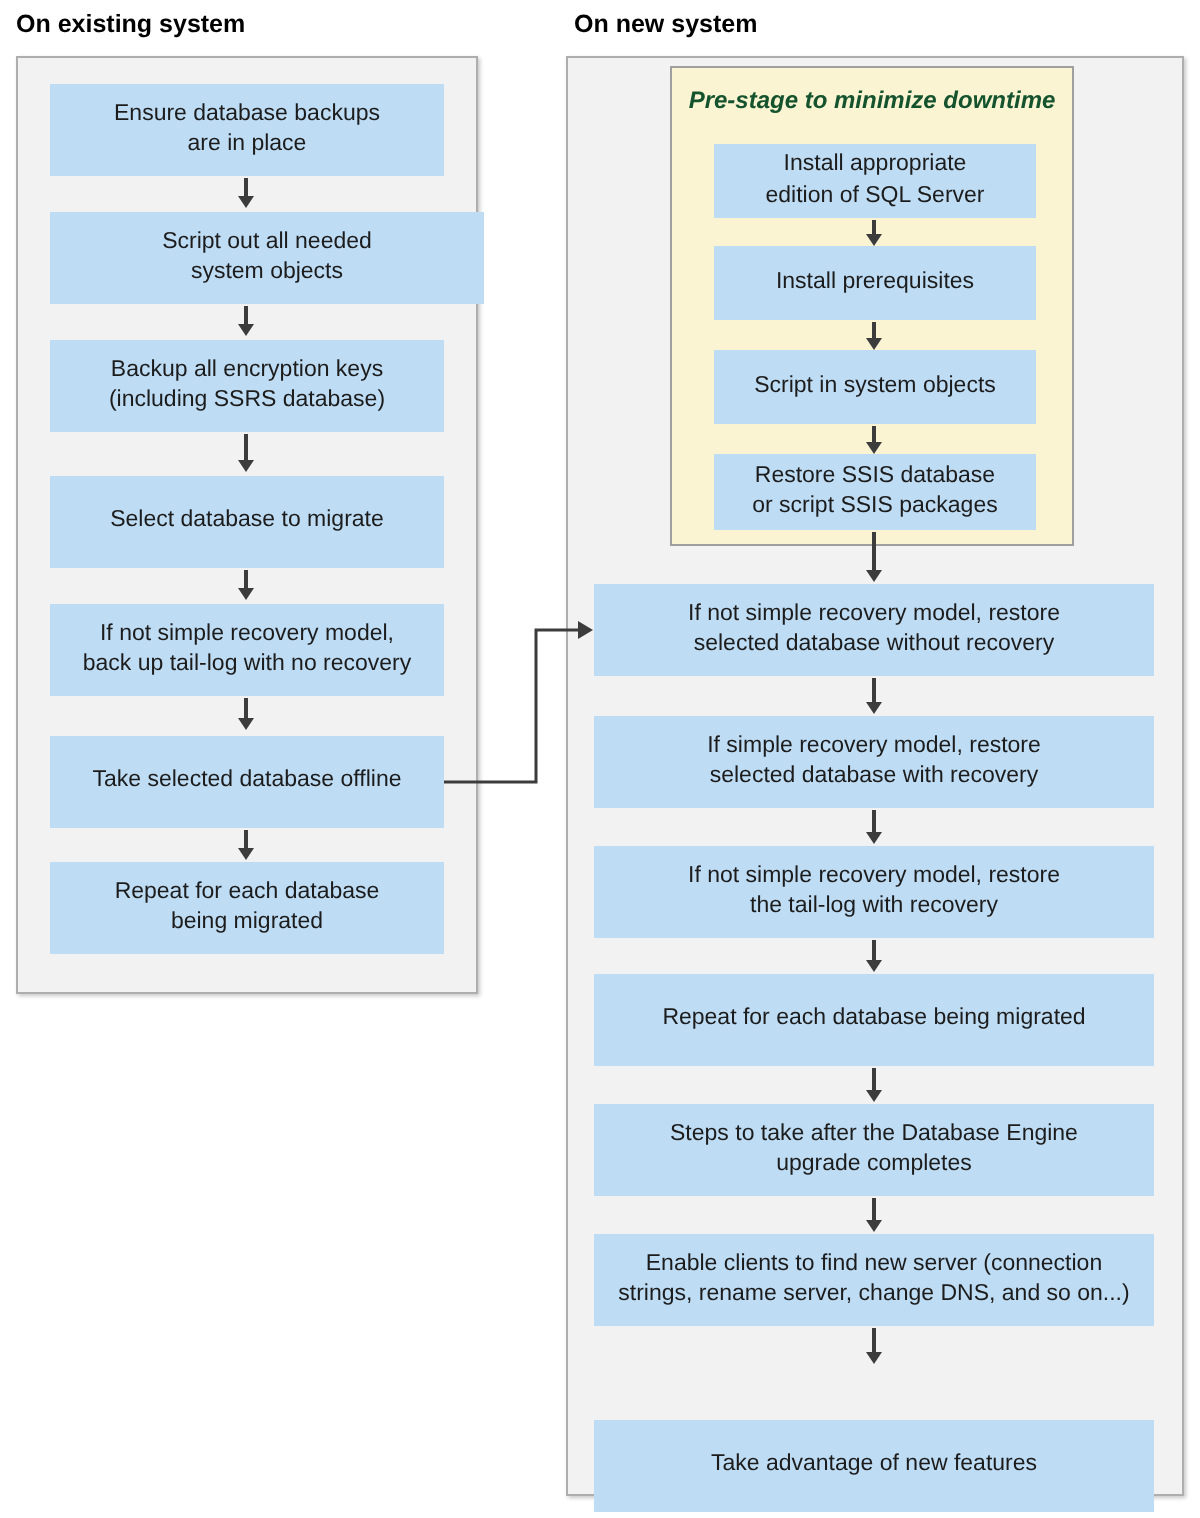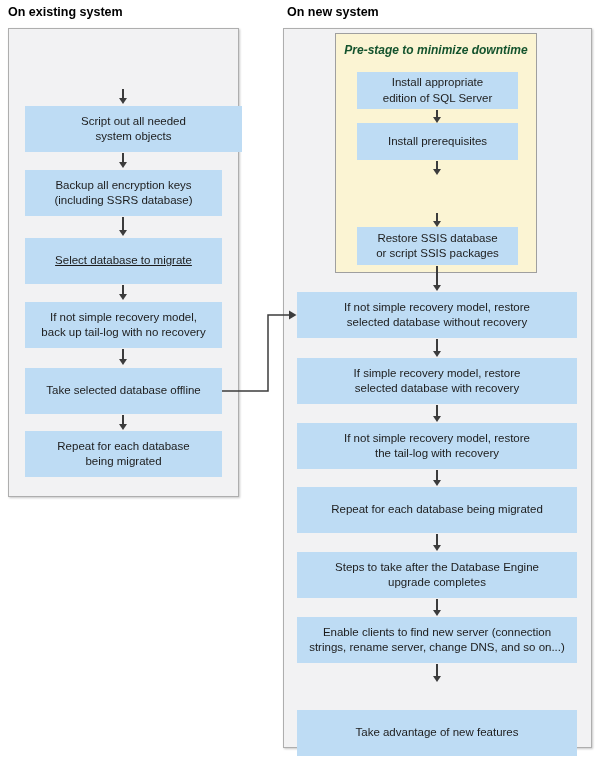--- a/index.html
+++ b/index.html
@@ -55,31 +55,33 @@
 </head>
 <body>
 
 <div class="page">
 
   <div class="col-title" style="left:8px;top:5px;">On existing system</div>
   <div class="col-title" style="left:287px;top:5px;">On new system</div>
 
   <div class="panel" style="left:8px;top:28px;width:231px;height:469px;"></div>
 
+  <div class="box" style="left:25px;top:42px;width:197px;height:46px;">Ensure database backups
+are in place</div>
   <div class="varrow" style="left:123px;top:89px;height:9px;"></div>
 
   <div class="box" style="left:25px;top:106px;width:217px;height:46px;">Script out all needed
 system objects</div>
   <div class="varrow" style="left:123px;top:153px;height:9px;"></div>
 
   <div class="box" style="left:25px;top:170px;width:197px;height:46px;">Backup all encryption keys
 (including SSRS database)</div>
   <div class="varrow" style="left:123px;top:217px;height:13px;"></div>
 
-  <div class="box" style="left:25px;top:238px;width:197px;height:46px;text-decoration:underline;">Select database to migrate</div>
+  <div class="box" style="left:25px;top:238px;width:197px;height:46px;">Select database to migrate</div>
   <div class="varrow" style="left:123px;top:285px;height:9px;"></div>
 
   <div class="box" style="left:25px;top:302px;width:197px;height:46px;">If not simple recovery model,
 back up tail-log with no recovery</div>
   <div class="varrow" style="left:123px;top:349px;height:10px;"></div>
 
   <div class="box" style="left:25px;top:368px;width:197px;height:46px;">Take selected database offline</div>
   <div class="varrow" style="left:123px;top:415px;height:9px;"></div>
 
   <div class="box" style="left:25px;top:431px;width:197px;height:46px;">Repeat for each database
@@ -91,20 +93,21 @@
     <div class="prestage-title">Pre-stage to minimize downtime</div>
   </div>
 
   <div class="box" style="left:357px;top:72px;width:161px;height:37px;">Install appropriate
 edition of SQL Server</div>
   <div class="varrow" style="left:437px;top:110px;height:7px;"></div>
 
   <div class="box" style="left:357px;top:123px;width:161px;height:37px;">Install prerequisites</div>
   <div class="varrow" style="left:437px;top:161px;height:8px;"></div>
 
+  <div class="box" style="left:357px;top:175px;width:161px;height:37px;">Script in system objects</div>
   <div class="varrow" style="left:437px;top:213px;height:8px;"></div>
 
   <div class="box" style="left:357px;top:227px;width:161px;height:38px;">Restore SSIS database
 or script SSIS packages</div>
   <div class="varrow" style="left:437px;top:266px;height:19px;"></div>
 
   <div class="box" style="left:297px;top:292px;width:280px;height:46px;">If not simple recovery model, restore
 selected database without recovery</div>
   <div class="varrow" style="left:437px;top:339px;height:12px;"></div>
 

